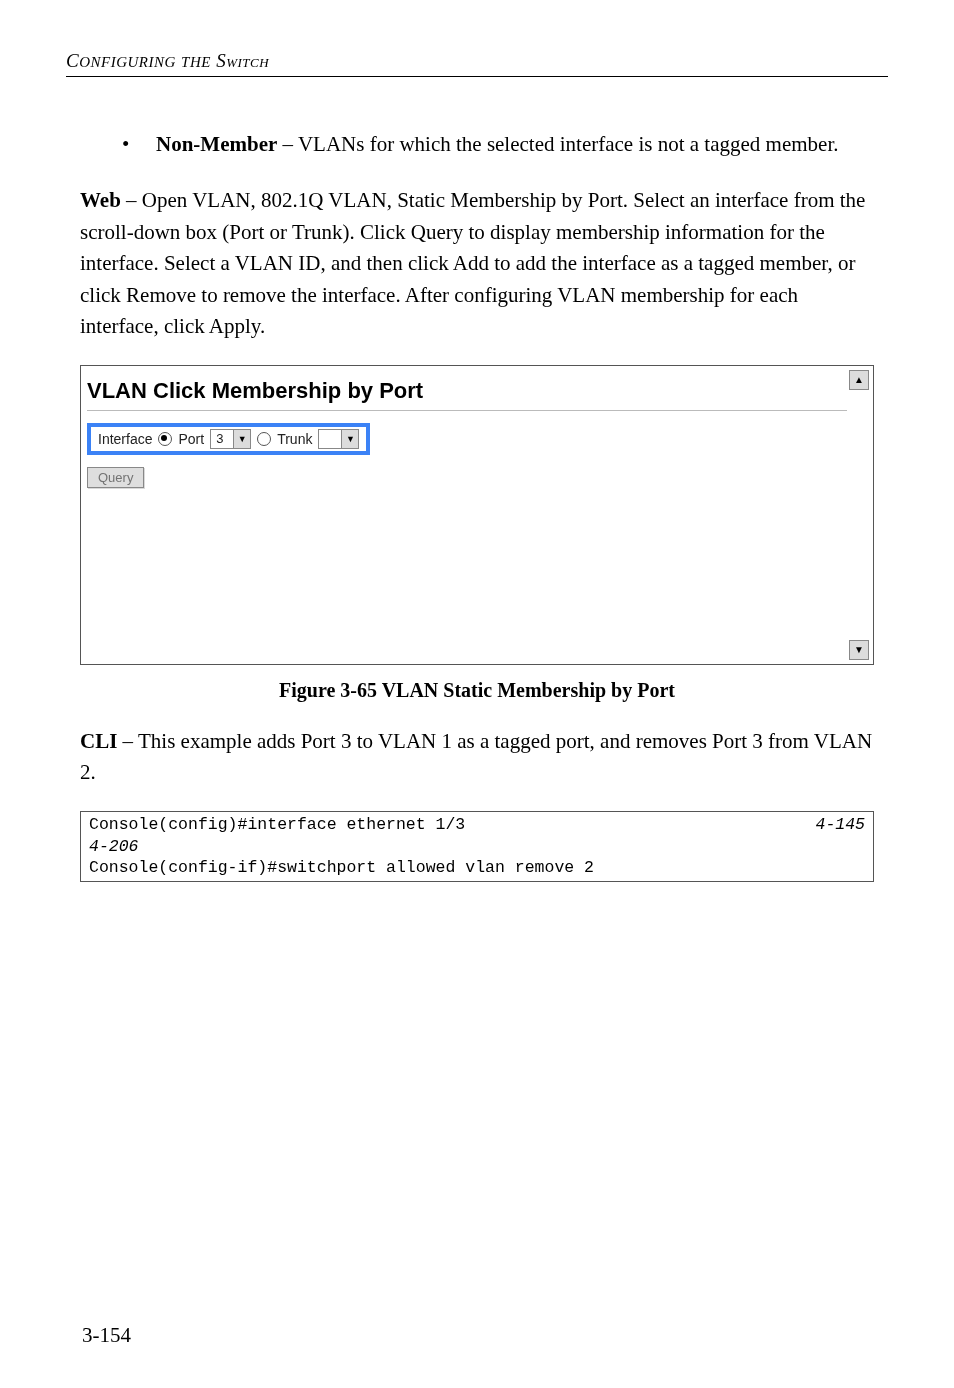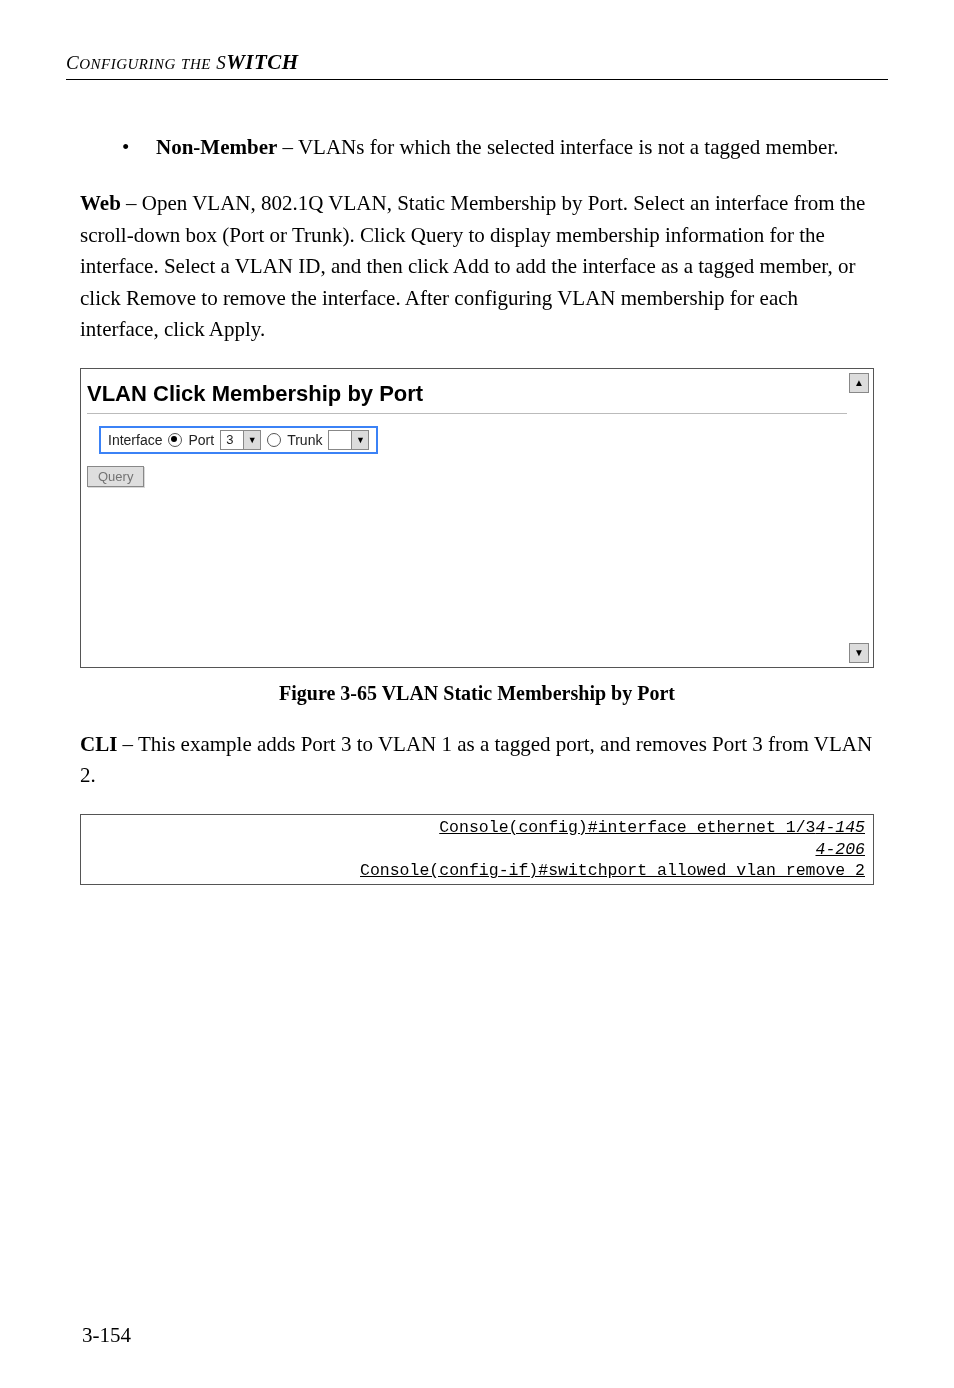--- a/index.html
+++ b/index.html
@@ -68,24 +68,24 @@
     padding: 10px 0 6px 0;
   }
   .panel .title-hr {
     border: none;
     border-top: 1px solid #bbb;
     margin: 0 0 12px 0;
   }
   .panel .iface-row {
     display: flex;
     align-items: center;
-    border: 2px solid #3b82f6;
+    border: 4px solid #3b82f6;
     width: fit-content;
     padding: 2px 4px;
-    margin-left: 12px;
+    margin-left: 0;
   }
   .panel .iface-row > span {
     margin: 0 3px;
   }
   .panel .radio {
     width: 12px; height: 12px;
     border-radius: 50%;
     border: 1px solid #555;
     display: inline-block;
     vertical-align: middle;
@@ -188,40 +188,39 @@
   .cli-box {
     margin: 6px 14px 0 14px;
     border: 1px solid #555;
     font-family: "Courier New", Courier, monospace;
     font-size: 16.5px;
     line-height: 1.32;
     padding: 2px 8px;
   }
   .cli-box .row {
     display: flex;
-    justify-content: flex-end;
+    justify-content: space-between;
     white-space: pre;
-    text-decoration: underline;
   }
   .cli-box .ref {
     font-style: italic;
   }
   .pagenum {
     position: absolute;
     bottom: 40px;
     left: 82px;
     font-size: 21px;
     font-family: Georgia, serif;
   }
 </style>
 </head>
 <body>
 
 <div class="header">
-  <span>C<span style="font-size:15px;">ONFIGURING</span> <span style="font-size:15px;">THE</span> S<span style="font-size:21px;font-weight:bold;">WITCH</span></span>
+  <span>C<span style="font-size:15px;">ONFIGURING</span> <span style="font-size:15px;">THE</span> S<span style="font-size:13px;">WITCH</span></span>
 </div>
 <hr class="rule">
 
 <div class="bullet-row">
   <div class="dot">•</div>
   <div>
     <b>Non-Member</b><span> – VLANs for which the selected interface is not a tagged member.</span>
   </div>
 </div>
 

